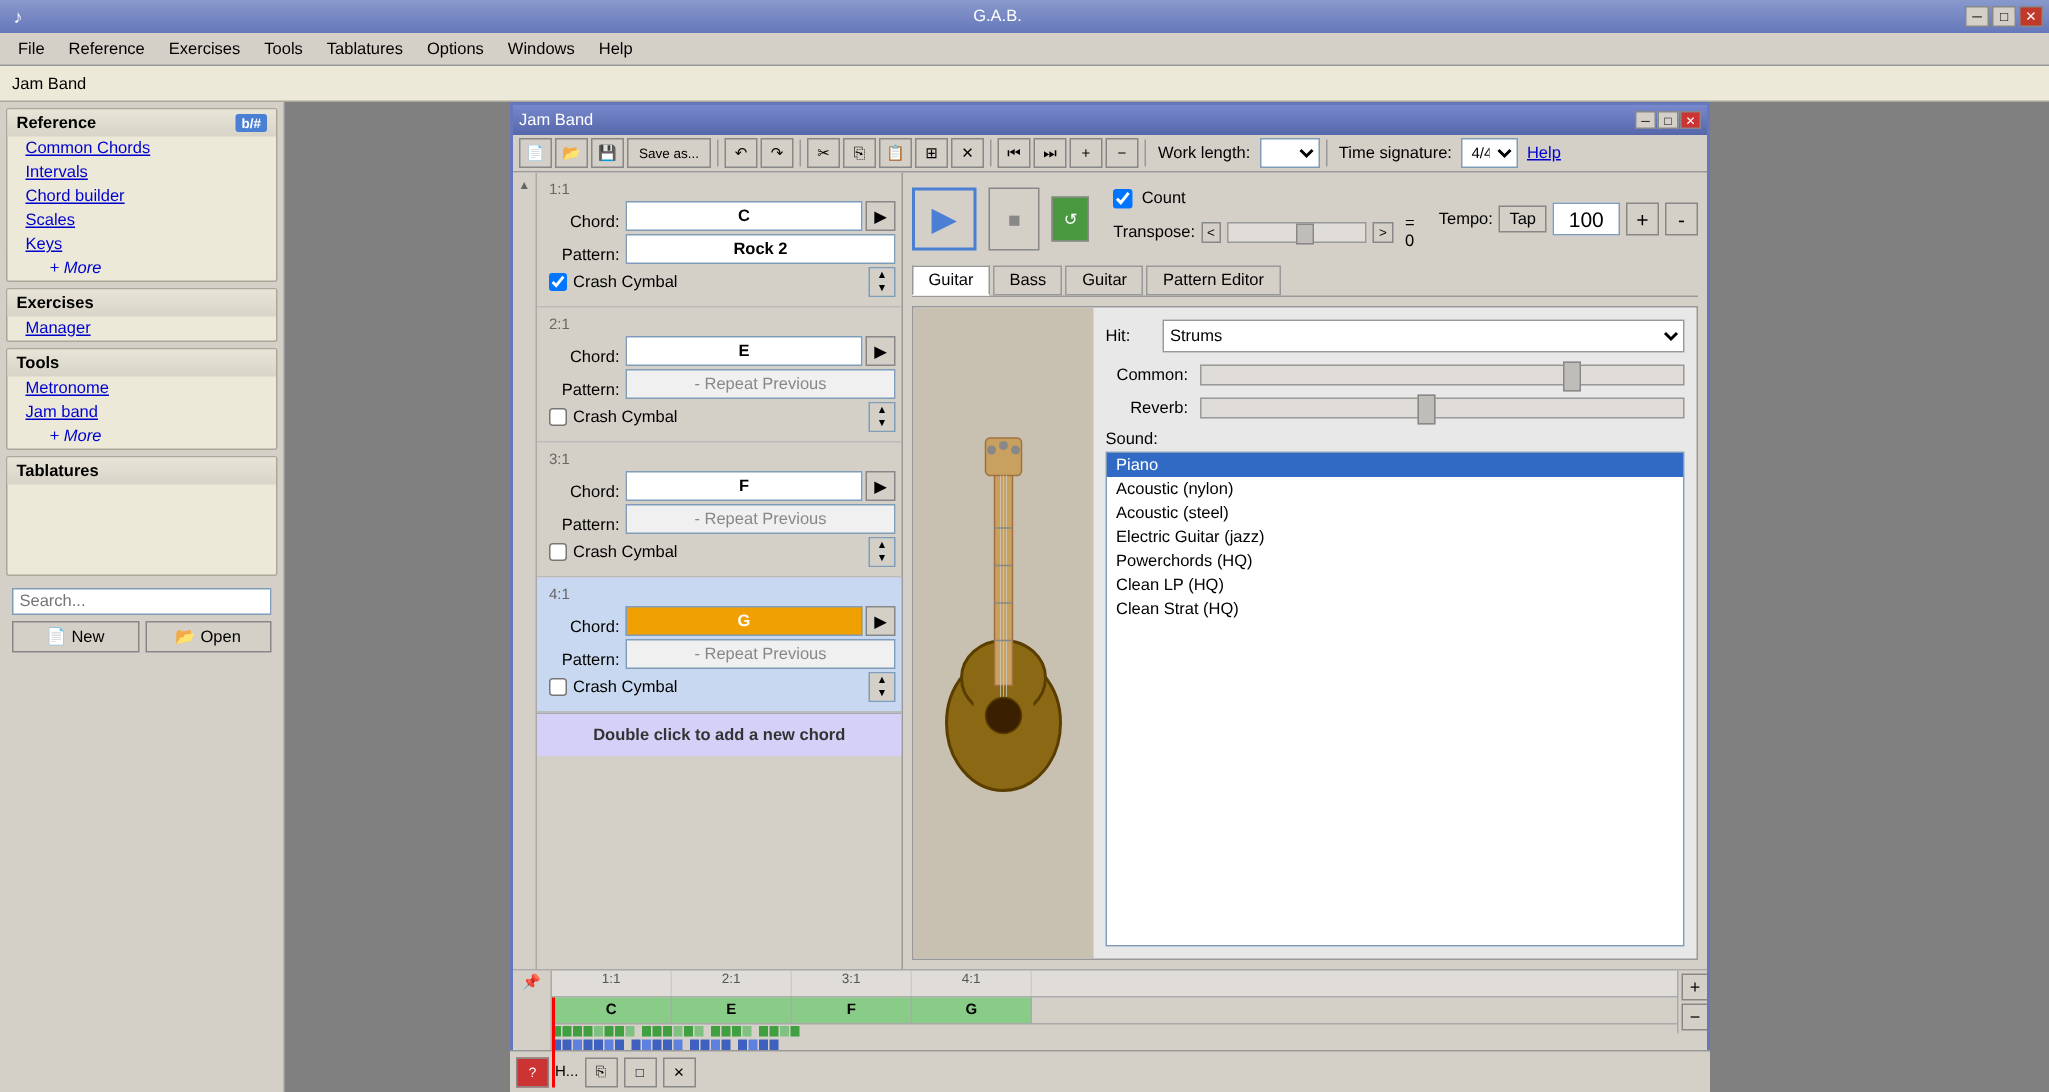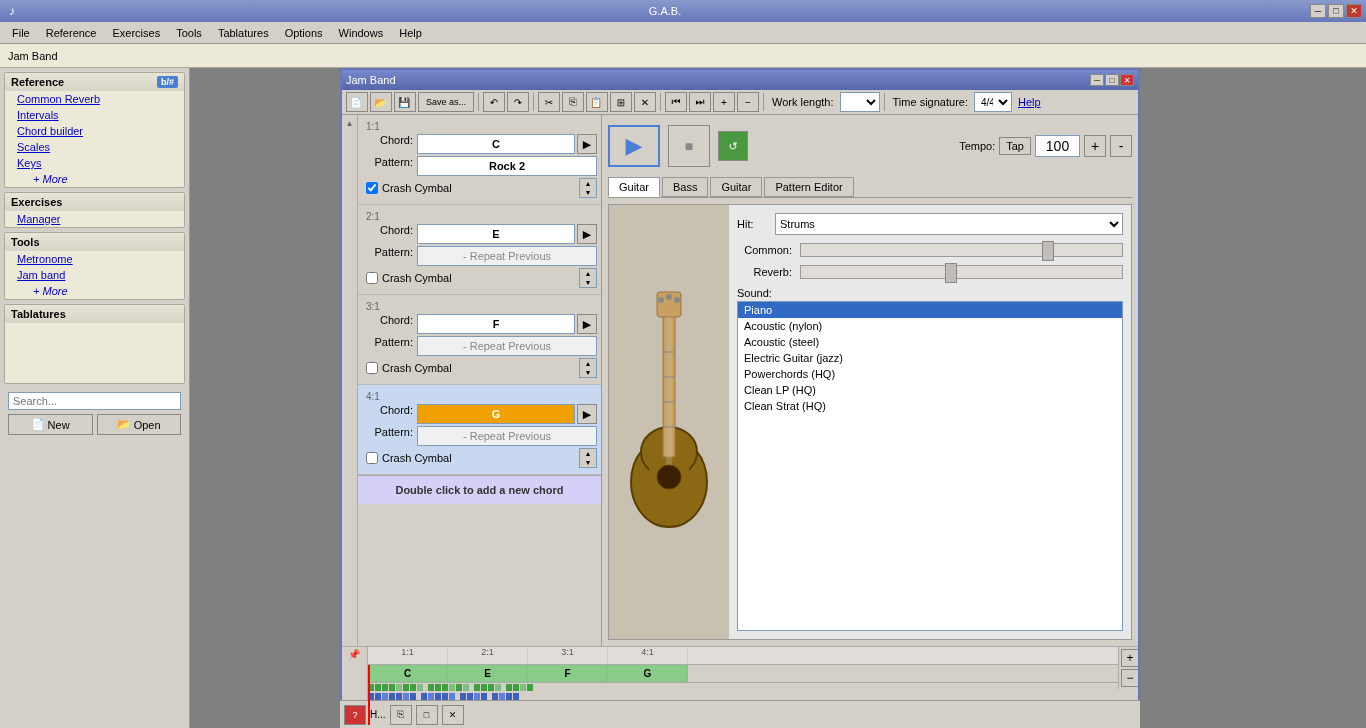--- a/index.html
+++ b/index.html
@@ -55,21 +55,21 @@
     .tb-link { color: #0000cc; text-decoration: underline; cursor: pointer; padding: 0 4px; font-size: 11px; }
 
     
     .jam-body { display: flex; flex: 1; overflow: hidden; }
 
     
     .chord-list { width: 260px; background: #d4d0c8; border-right: 1px solid #999; overflow-y: auto; position: relative; }
     .chord-row { padding: 4px; border-bottom: 1px solid #bbb; }
     .chord-row.selected { background: #c8d8f0; }
     .chord-measure { font-size: 10px; color: #666; padding: 2px 4px 0; }
-    .chord-field { display: flex; align-items: flex-start; margin: 2px 0; }
+    .chord-field { display: flex; align-items: flex-end; margin: 2px 0; }
     .chord-field label { width: 55px; text-align: right; padding-right: 4px; }
     .chord-input { flex: 1; height: 20px; border: 1px solid #7f9db9; background: white; text-align: center; font-weight: bold; }
     .chord-input.highlighted { background: #f0a000; color: white; font-weight: bold; }
     .chord-play-btn { width: 20px; height: 20px; border: 1px solid #888; background: #d4d0c8; cursor: pointer; display: flex; align-items: center; justify-content: center; margin-left: 2px; }
     .chord-pattern { flex: 1; height: 20px; border: 1px solid #7f9db9; background: #f0f0f0; text-align: center; color: #888; display: flex; align-items: center; justify-content: center; }
     .chord-pattern.bold { background: white; color: black; font-weight: bold; }
     .crash-row { display: flex; align-items: center; margin: 2px 0 2px 4px; gap: 4px; }
     .crash-check { width: 12px; height: 12px; }
     .crash-spinner-up, .crash-spinner-dn { width: 16px; height: 9px; background: #d4d0c8; border: none; cursor: pointer; font-size: 7px; display: flex; align-items: center; justify-content: center; }
 
@@ -148,21 +148,21 @@
 
 <div class="main-layout">
 
   <div class="left-panel">
 
     <div class="panel-section">
       <div class="panel-section-header">
         <span>Reference</span>
         <span class="b-flat">b/#</span>
       </div>
-      <a class="panel-link">Common Reverb</a>
+      <a class="panel-link">Common Chords</a>
       <a class="panel-link">Intervals</a>
       <a class="panel-link">Chord builder</a>
       <a class="panel-link">Scales</a>
       <a class="panel-link">Keys</a>
       <div class="panel-more">+ More</div>
     </div>
 
     <div class="panel-section">
       <div class="panel-section-header">
         <span>Exercises</span>
@@ -348,20 +348,35 @@
           <div class="transport">
             <button class="play-btn">
               <span style="font-size:22px;color:#4a7fd4;">▶</span>
             </button>
             <button class="stop-btn">
               <span style="font-size:14px;color:#888;">■</span>
             </button>
             <button class="loop-btn">
               <span>↺</span>
             </button>
+            <div style="display:flex;flex-direction:column;gap:4px;margin-left:8px;">
+              <div class="count-row">
+                <input type="checkbox" class="count-checkbox" checked="" style="">
+                <span>Count</span>
+              </div>
+              <div class="transpose-row">
+                <span>Transpose:</span>
+                <button class="transpose-arrow">&lt;</button>
+                <div class="transpose-track">
+                  <div class="transpose-thumb"></div>
+                </div>
+                <button class="transpose-arrow">&gt;</button>
+                <span style="margin-left:4px;">= 0</span>
+              </div>
+            </div>
             <div style="display:flex;flex-direction:column;gap:4px;margin-left:auto;">
               <div style="display:flex;align-items:center;gap:4px;">
                 <span>Tempo:</span>
                 <button class="tap-btn">Tap</button>
                 <input class="tempo-val" type="text" value="100" style="">
                 <button class="tempo-pm">+</button>
                 <button class="tempo-pm">-</button>
               </div>
             </div>
           </div>

